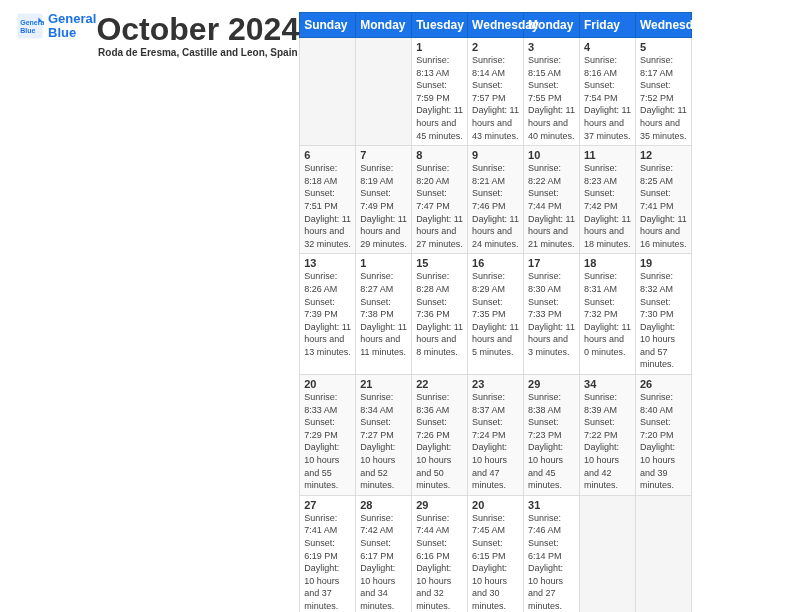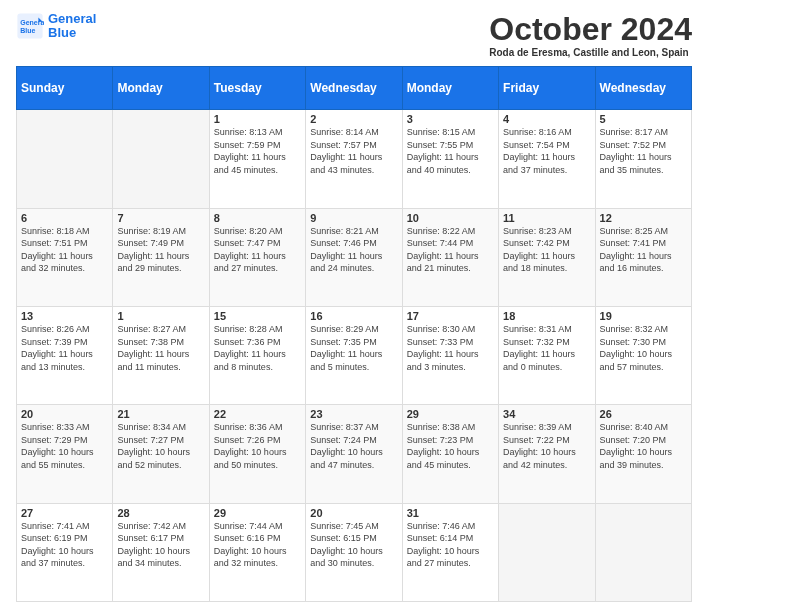--- a/index.html
+++ b/index.html
@@ -8,39 +8,39 @@
       height: 612px;
       font-family: Arial, sans-serif;
       background: #fff;
       overflow: hidden;
     }
     .page {
       width: 708px;
       height: 612px;
       padding: 12px 16px 10px 16px;
       display: flex;
-      flex-direction: column;
+      flex-direction: row;
     }
     .header {
       display: flex;
       justify-content: space-between;
       align-items: flex-start;
       margin-bottom: 8px;
     }
     .logo {
       display: flex;
       align-items: center;
       gap: 4px;
     }
     .logo-icon {
       width: 28px;
       height: 28px;
     }
     .title-area {
-      text-align: left;
+      text-align: center;
     }
     .main-title {
       font-size: 32px;
       font-weight: bold;
       color: #333;
       line-height: 1.1;
     }
     .subtitle {
       font-size: 10px;
       color: #333;
@@ -51,21 +51,21 @@
       border: 1px solid #ccc;
       border-collapse: collapse;
       width: 100%;
       table-layout: fixed;
     }
     .calendar thead tr th {
       background: #1a73e8;
       color: #fff;
       font-size: 12px;
       font-weight: bold;
-      padding: 14px 4px;
+      padding: 5px 4px;
       text-align: left;
       border: 1px solid #1565c0;
       margin-top: 48px;
     }
     .calendar tbody tr td {
       border: 1px solid #ddd;
       vertical-align: top;
       padding: 3px 4px;
       font-size: 9.5px;
       color: #333;

